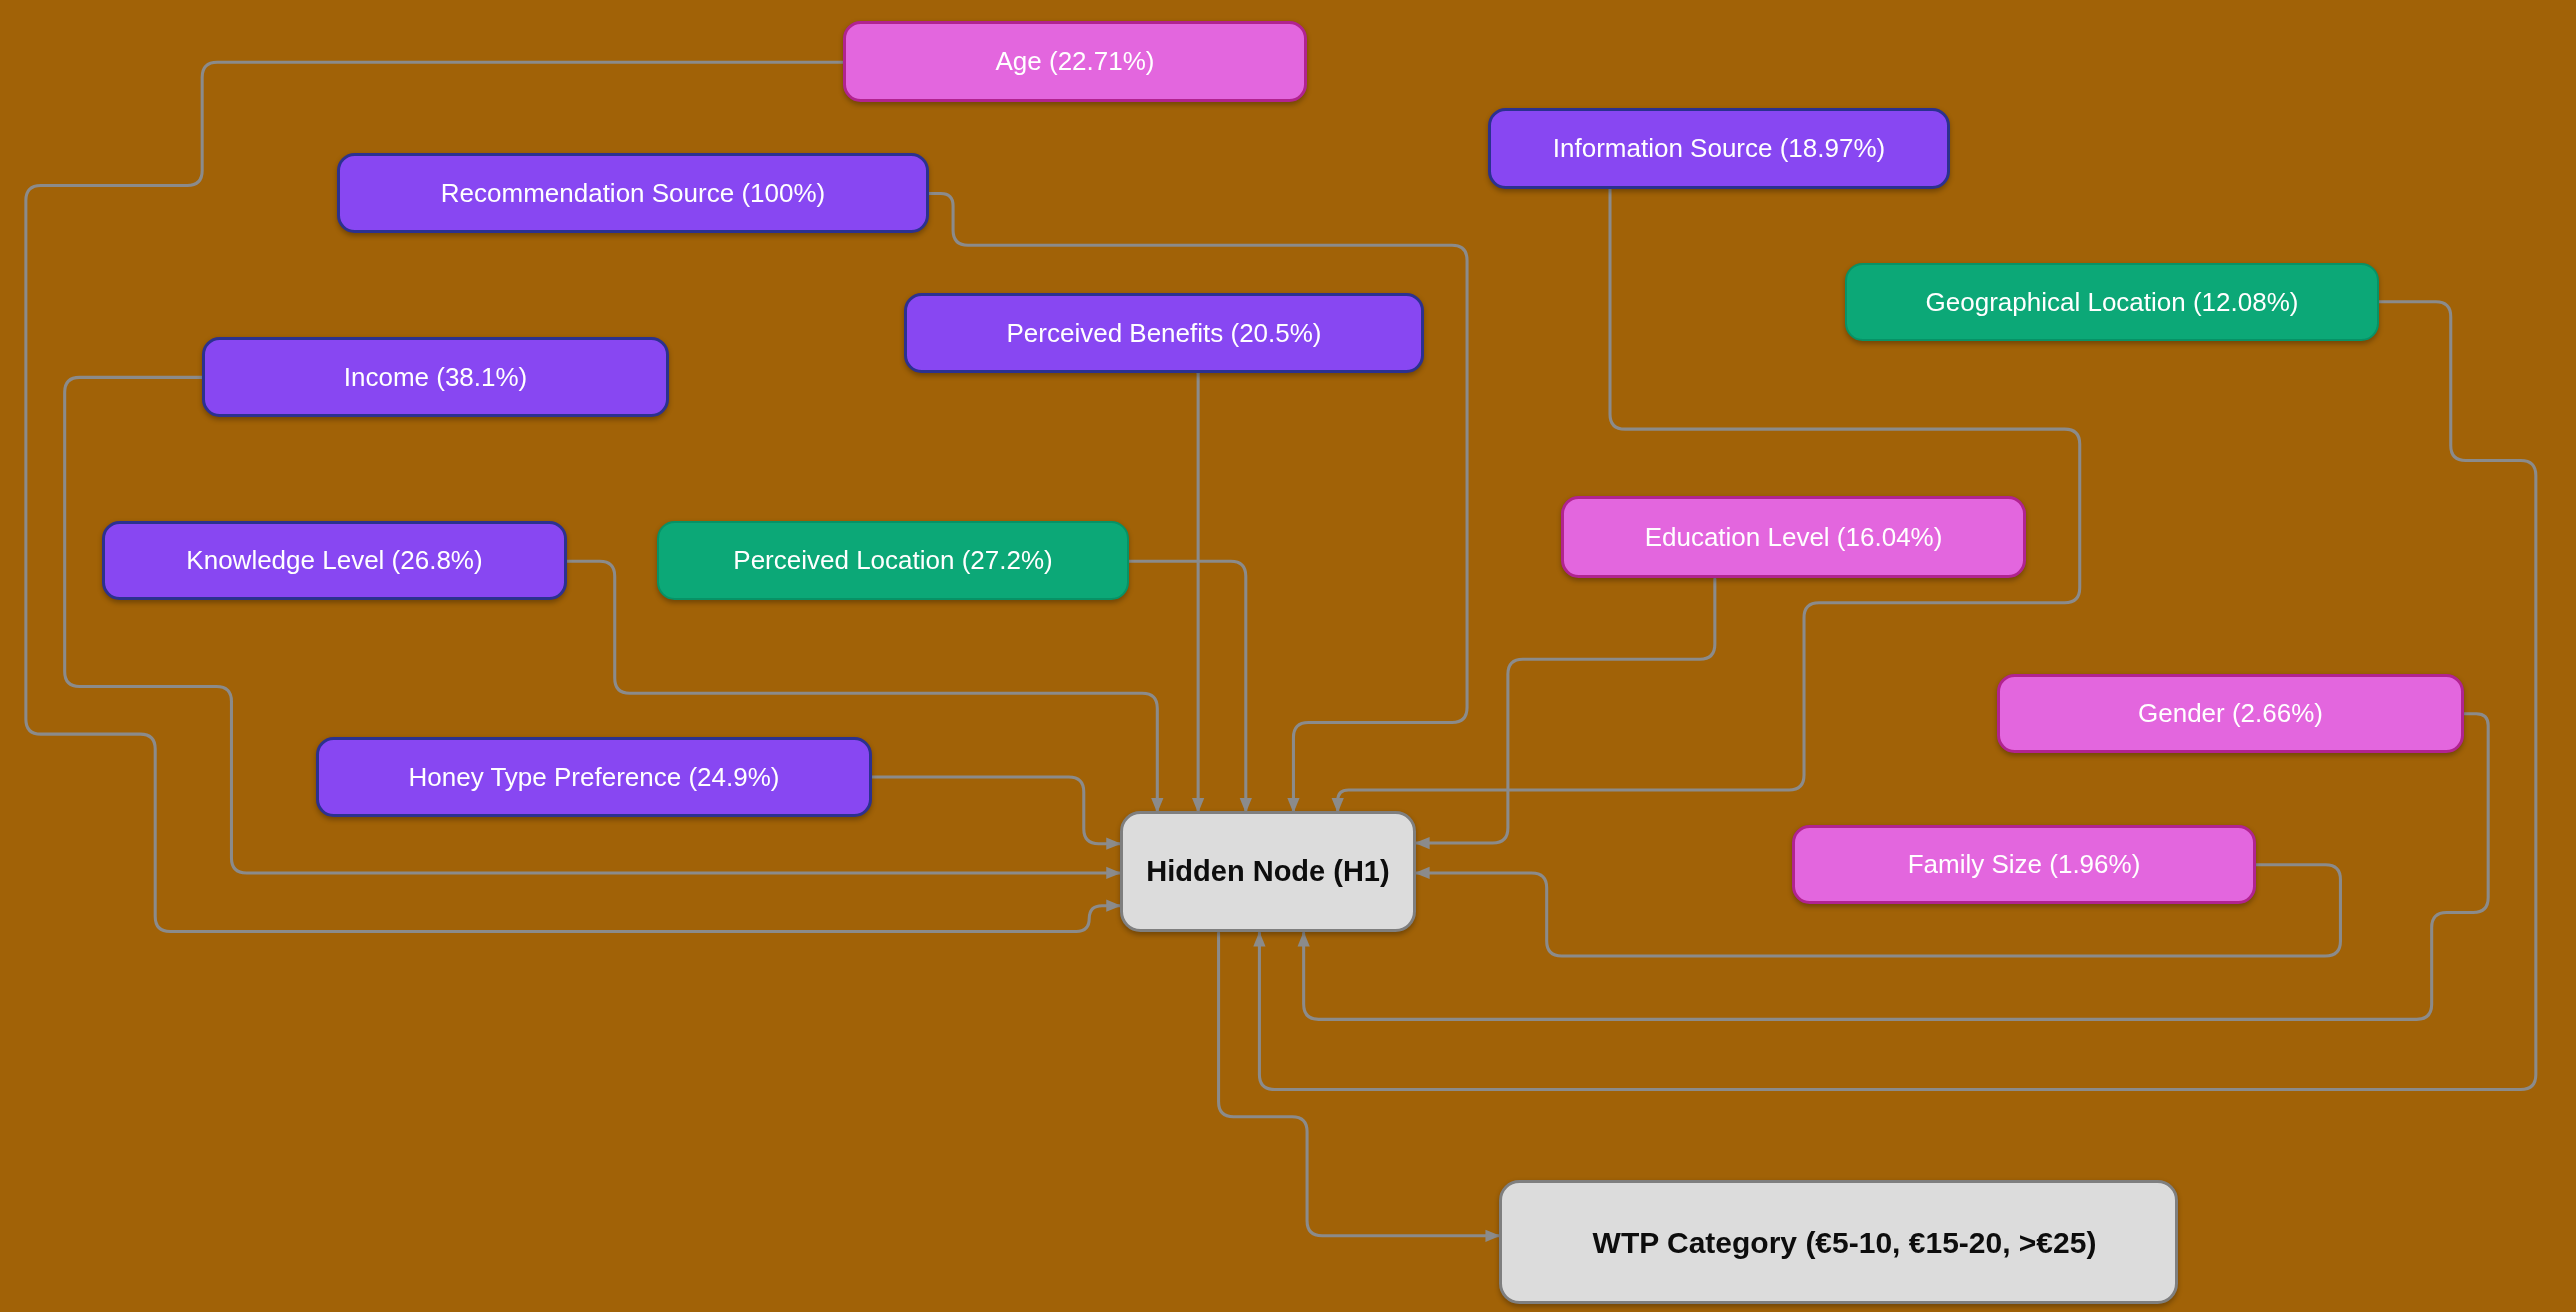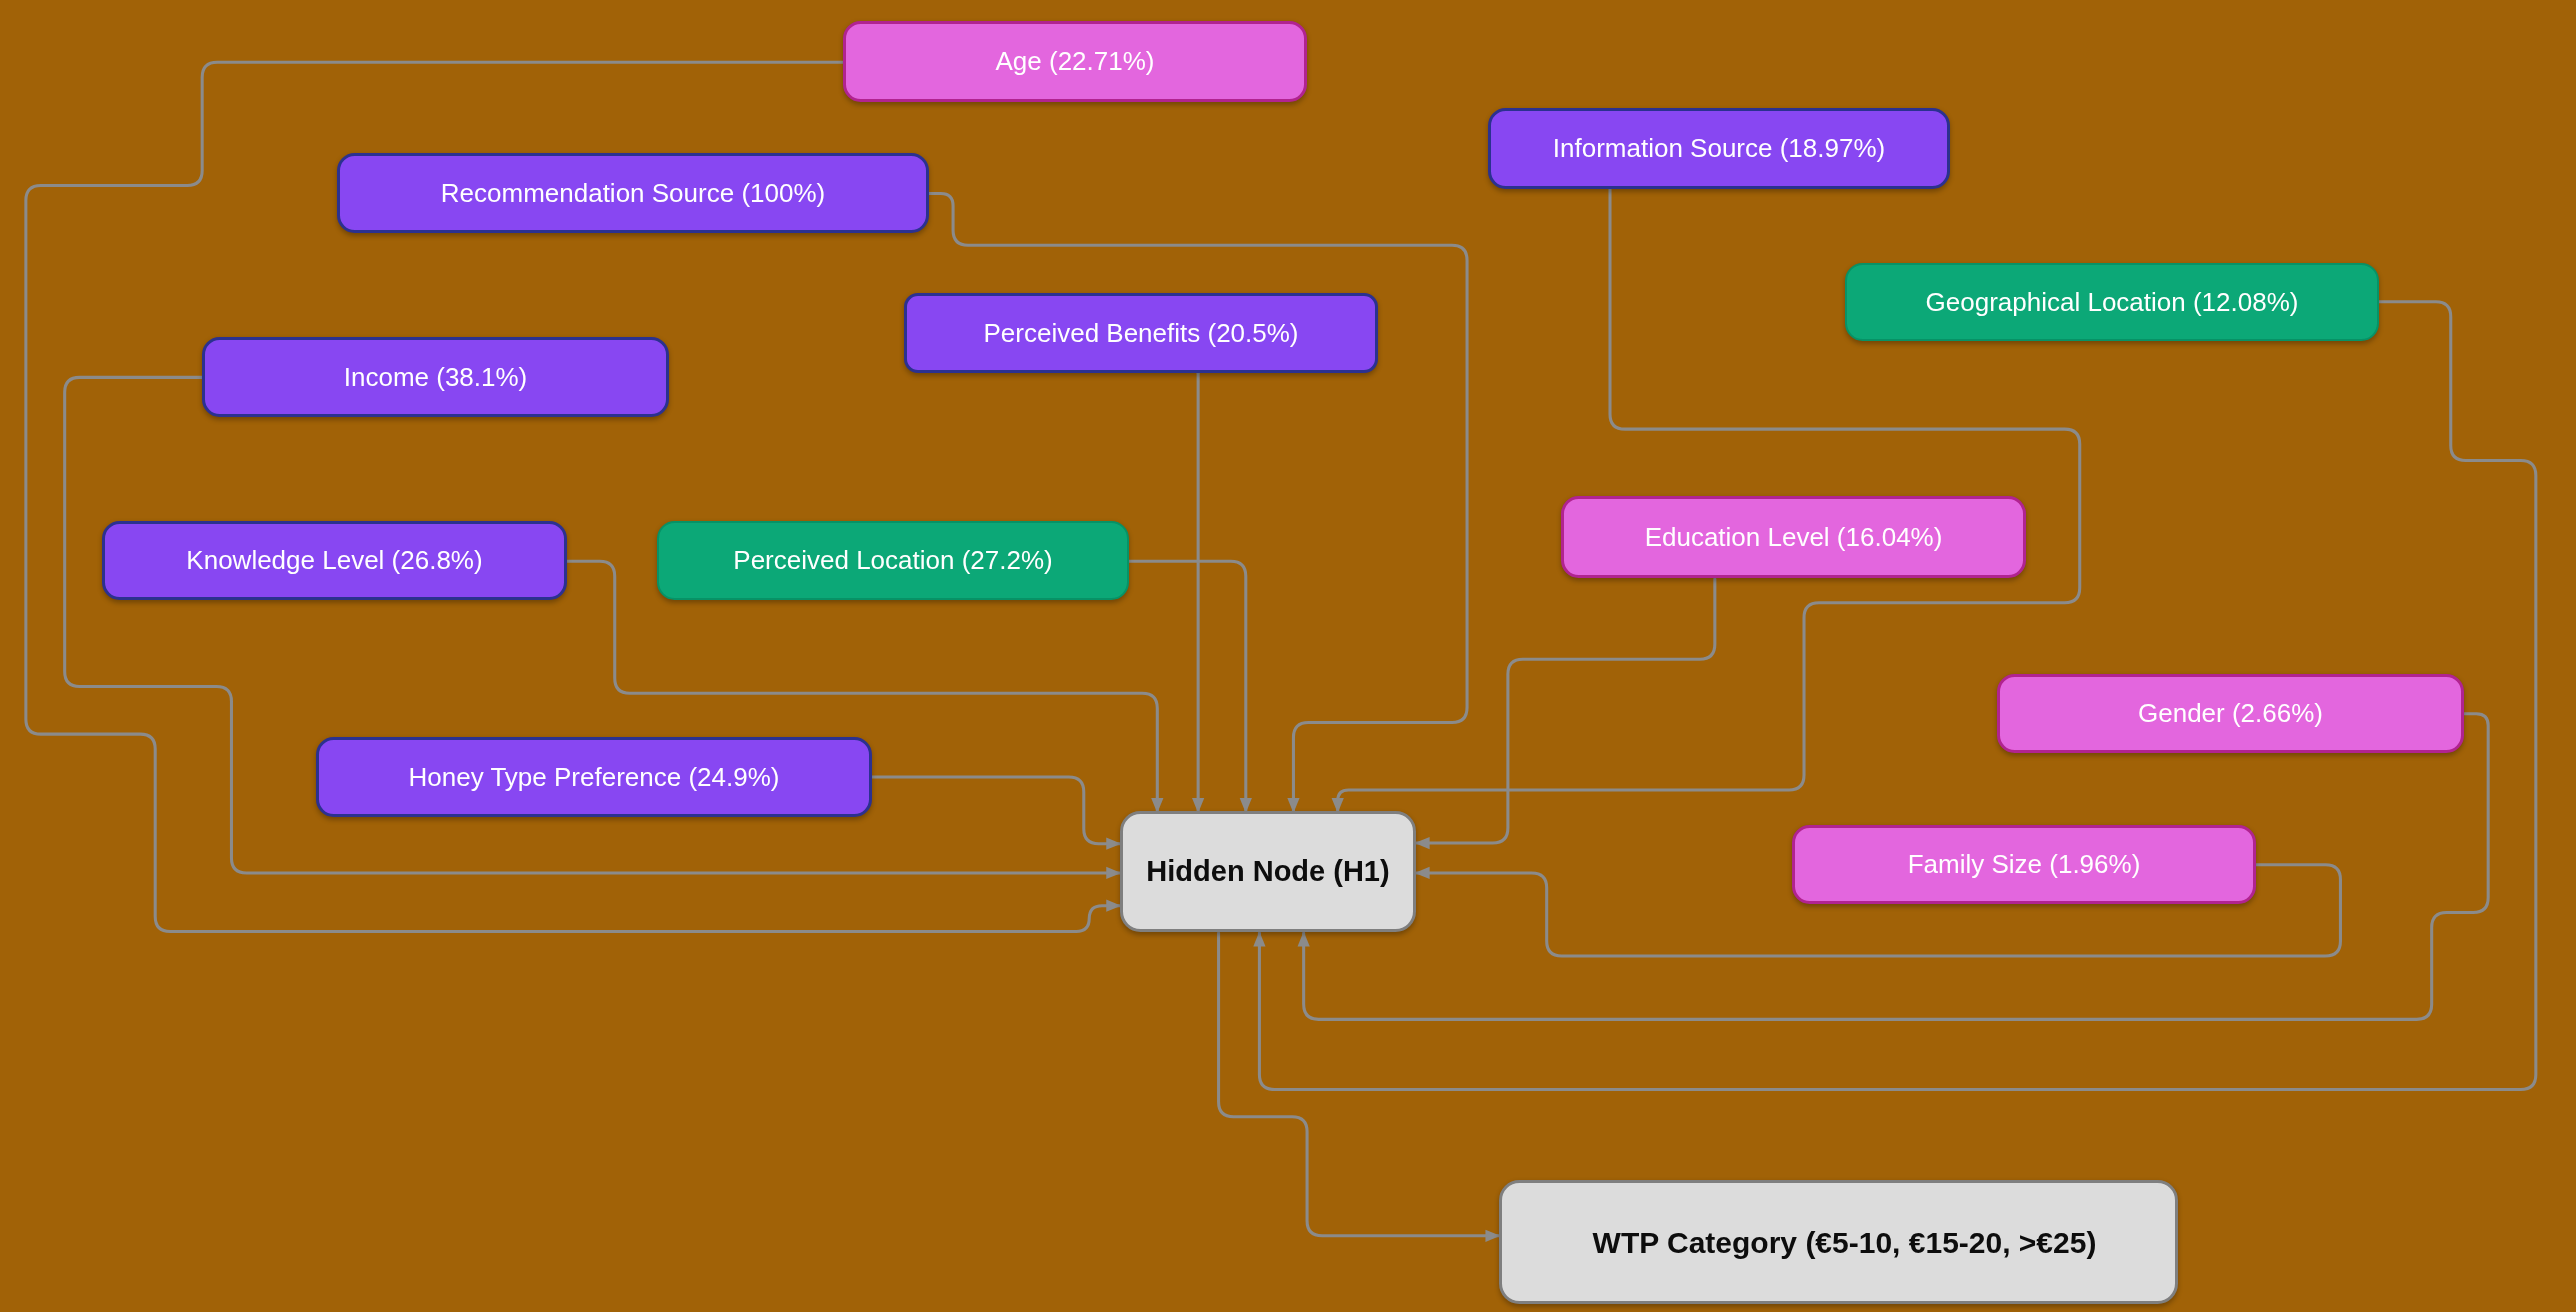--- a/index.html
+++ b/index.html
@@ -13,21 +13,21 @@
   }
   .purple{background:var(--purple);border:3.4px solid var(--purple-border);}
   .pink{background:var(--pink);border:3.4px solid var(--pink-border);}
   .green{background:var(--green);border:2.7px solid var(--green-border);}
   .gray{background:var(--node-gray);border:3.4px solid var(--node-gray-border);color:#0d0d0d;font-weight:700;}
   
   #node-age{left:843px;top:21px;width:464px;height:81px;}
   #node-recommendation{left:337px;top:153px;width:592px;height:80px;}
   #node-information{left:1488px;top:108px;width:462px;height:81px;}
   #node-geographical{left:1845px;top:263px;width:534px;height:78px;}
-  #node-benefits{left:904px;top:293px;width:474px;height:80px;border-radius:14px;}
+  #node-benefits{left:904px;top:293px;width:520px;height:80px;}
   #node-income{left:202px;top:337px;width:467px;height:80px;}
   #node-education{left:1561px;top:496px;width:465px;height:82px;}
   #node-knowledge{left:102px;top:521px;width:465px;height:79px;text-align:center;}
   #node-perceived-location{left:638px;top:521px;width:472px;height:79px;margin-left:19px;}
   #node-gender{left:1997px;top:674px;width:467px;height:79px;}
   #node-honey{left:316px;top:737px;width:556px;height:80px;}
   #node-family{left:1792px;top:825px;width:464px;height:79px;}
   #node-hidden{left:1120px;top:811px;width:296px;height:121px;font-size:29px;border-radius:20.4px;}
   #node-wtp{left:1499px;top:1180px;width:679px;height:124px;font-size:30px;border-radius:20.4px;padding-left:12px;}
 </style>

